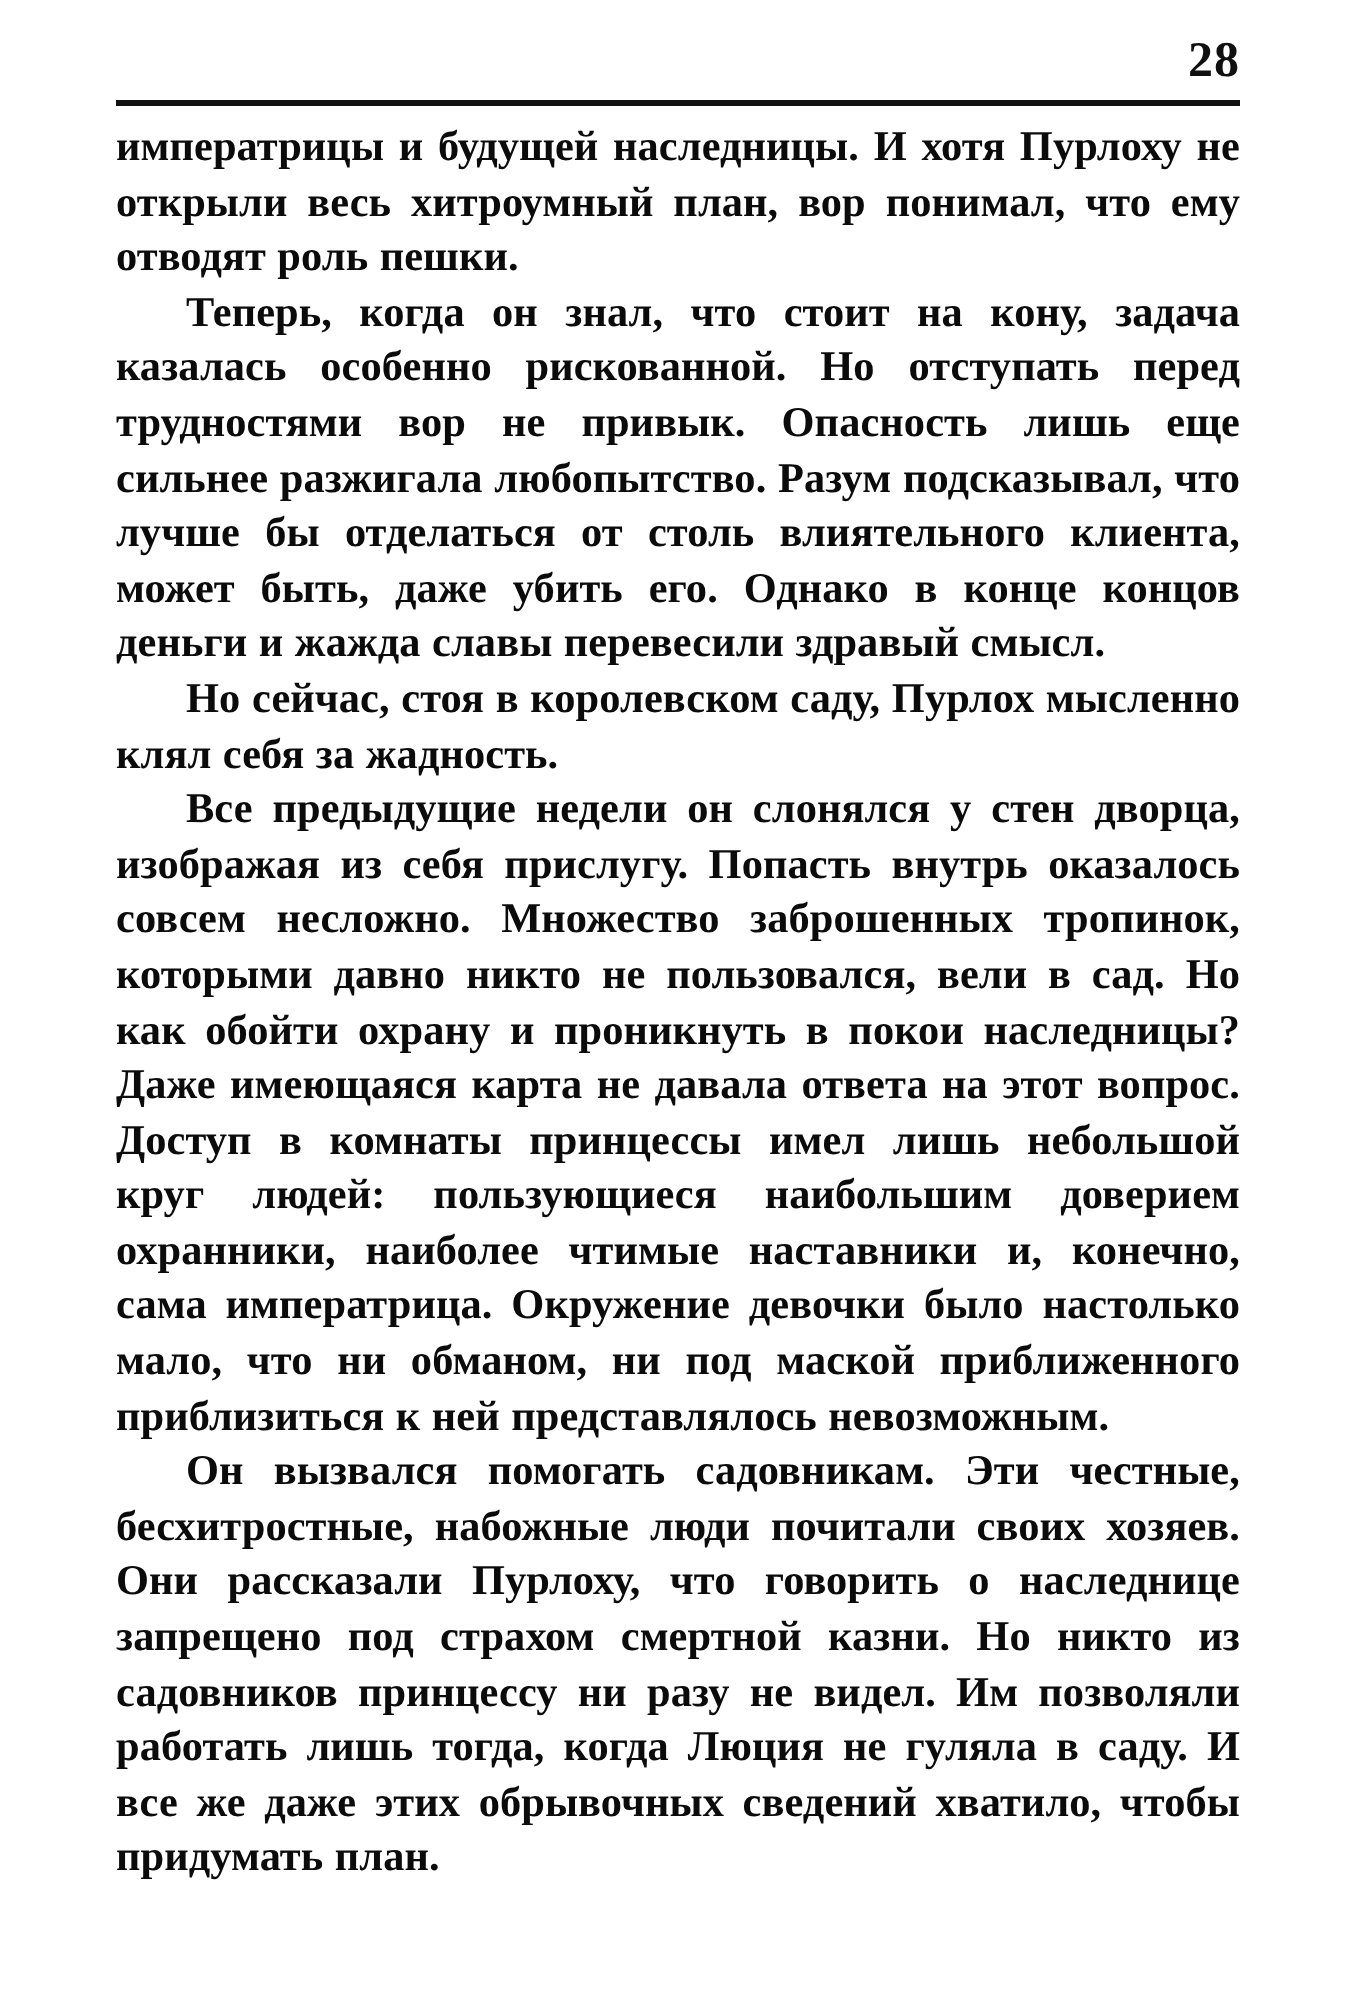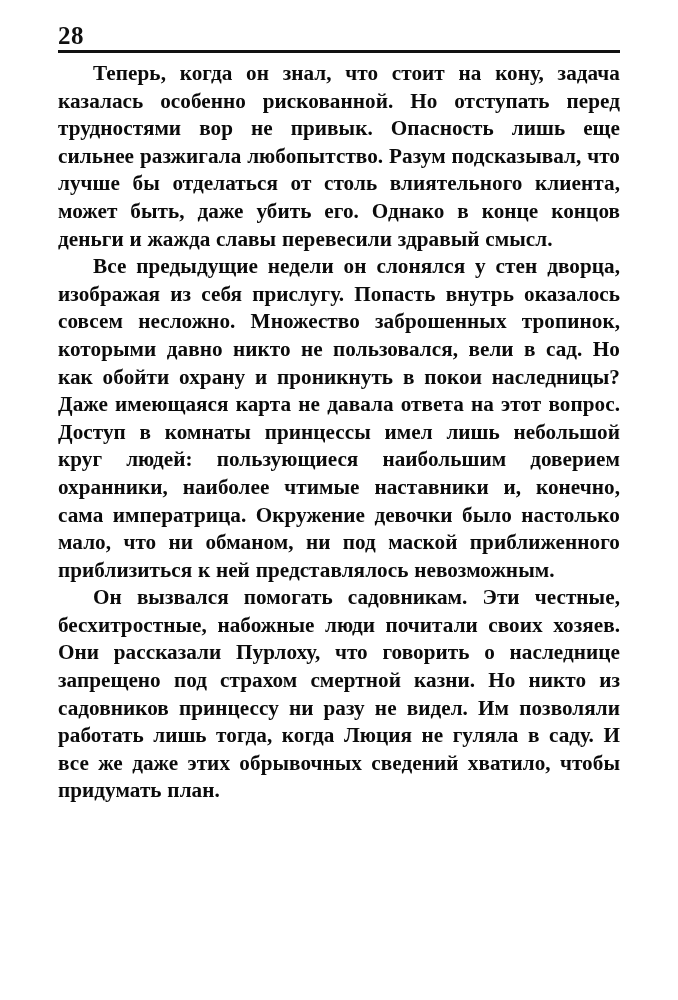--- a/index.html
+++ b/index.html
@@ -26,20 +26,21 @@
   
   .running-head {
     position: absolute;
     left: 58px;
     top: 18px;
     width: 562px;
     height: 30px;
     display: flex;
     align-items: flex-end;
     justify-content: space-between;
+    flex-direction: column;
   }
 
   .folio {
     font-family: "Liberation Serif", "DejaVu Serif", serif;
     font-size: 25px;
     font-weight: 700;
     line-height: 1;
     letter-spacing: 0.5px;
     color: #101010;
   }
@@ -102,19 +103,21 @@
 
 <div class="page">
 
   <div class="running-head">
     <span class="folio">28</span>
   </div>
 
   <div class="head-rule"></div>
 
   <div class="textblock">
+    <p class="continued">императрицы и будущей наследницы. И хотя Пурлоху не открыли весь хитроумный план, вор понимал, что ему отводят роль пешки.</p>
     <p>Теперь, когда он знал, что стоит на кону, задача казалась особенно рискованной. Но отступать перед трудностями вор не привык. Опасность лишь еще сильнее разжигала любопытство. Разум подсказывал, что лучше бы отделаться от столь влиятельного клиента, может быть, даже убить его. Однако в конце концов деньги и жажда славы перевесили здравый смысл.</p>
+    <p>Но сейчас, стоя в королевском саду, Пурлох мысленно клял себя за жадность.</p>
     <p>Все предыдущие недели он слонялся у стен дворца, изображая из себя прислугу. Попасть внутрь оказалось совсем несложно. Множество заброшенных тропинок, которыми давно никто не пользовался, вели в сад. Но как обойти охрану и проникнуть в покои наследницы? Даже имеющаяся карта не давала ответа на этот вопрос. Доступ в комнаты принцессы имел лишь небольшой круг людей: пользующиеся наибольшим доверием охранники, наиболее чтимые наставники и, конечно, сама императрица. Окружение девочки было настолько мало, что ни обманом, ни под маской приближенного приблизиться к ней представлялось невозможным.</p>
     <p>Он вызвался помогать садовникам. Эти честные, бесхитростные, набожные люди почитали своих хозяев. Они рассказали Пурлоху, что говорить о наследнице запрещено под страхом смертной казни. Но никто из садовников принцессу ни разу не видел. Им позволяли работать лишь тогда, когда Люция не гуляла в саду. И все же даже этих обрывочных сведений хватило, чтобы придумать план.</p>
 
   </div>
 
 </div>
 
 </body></html>

